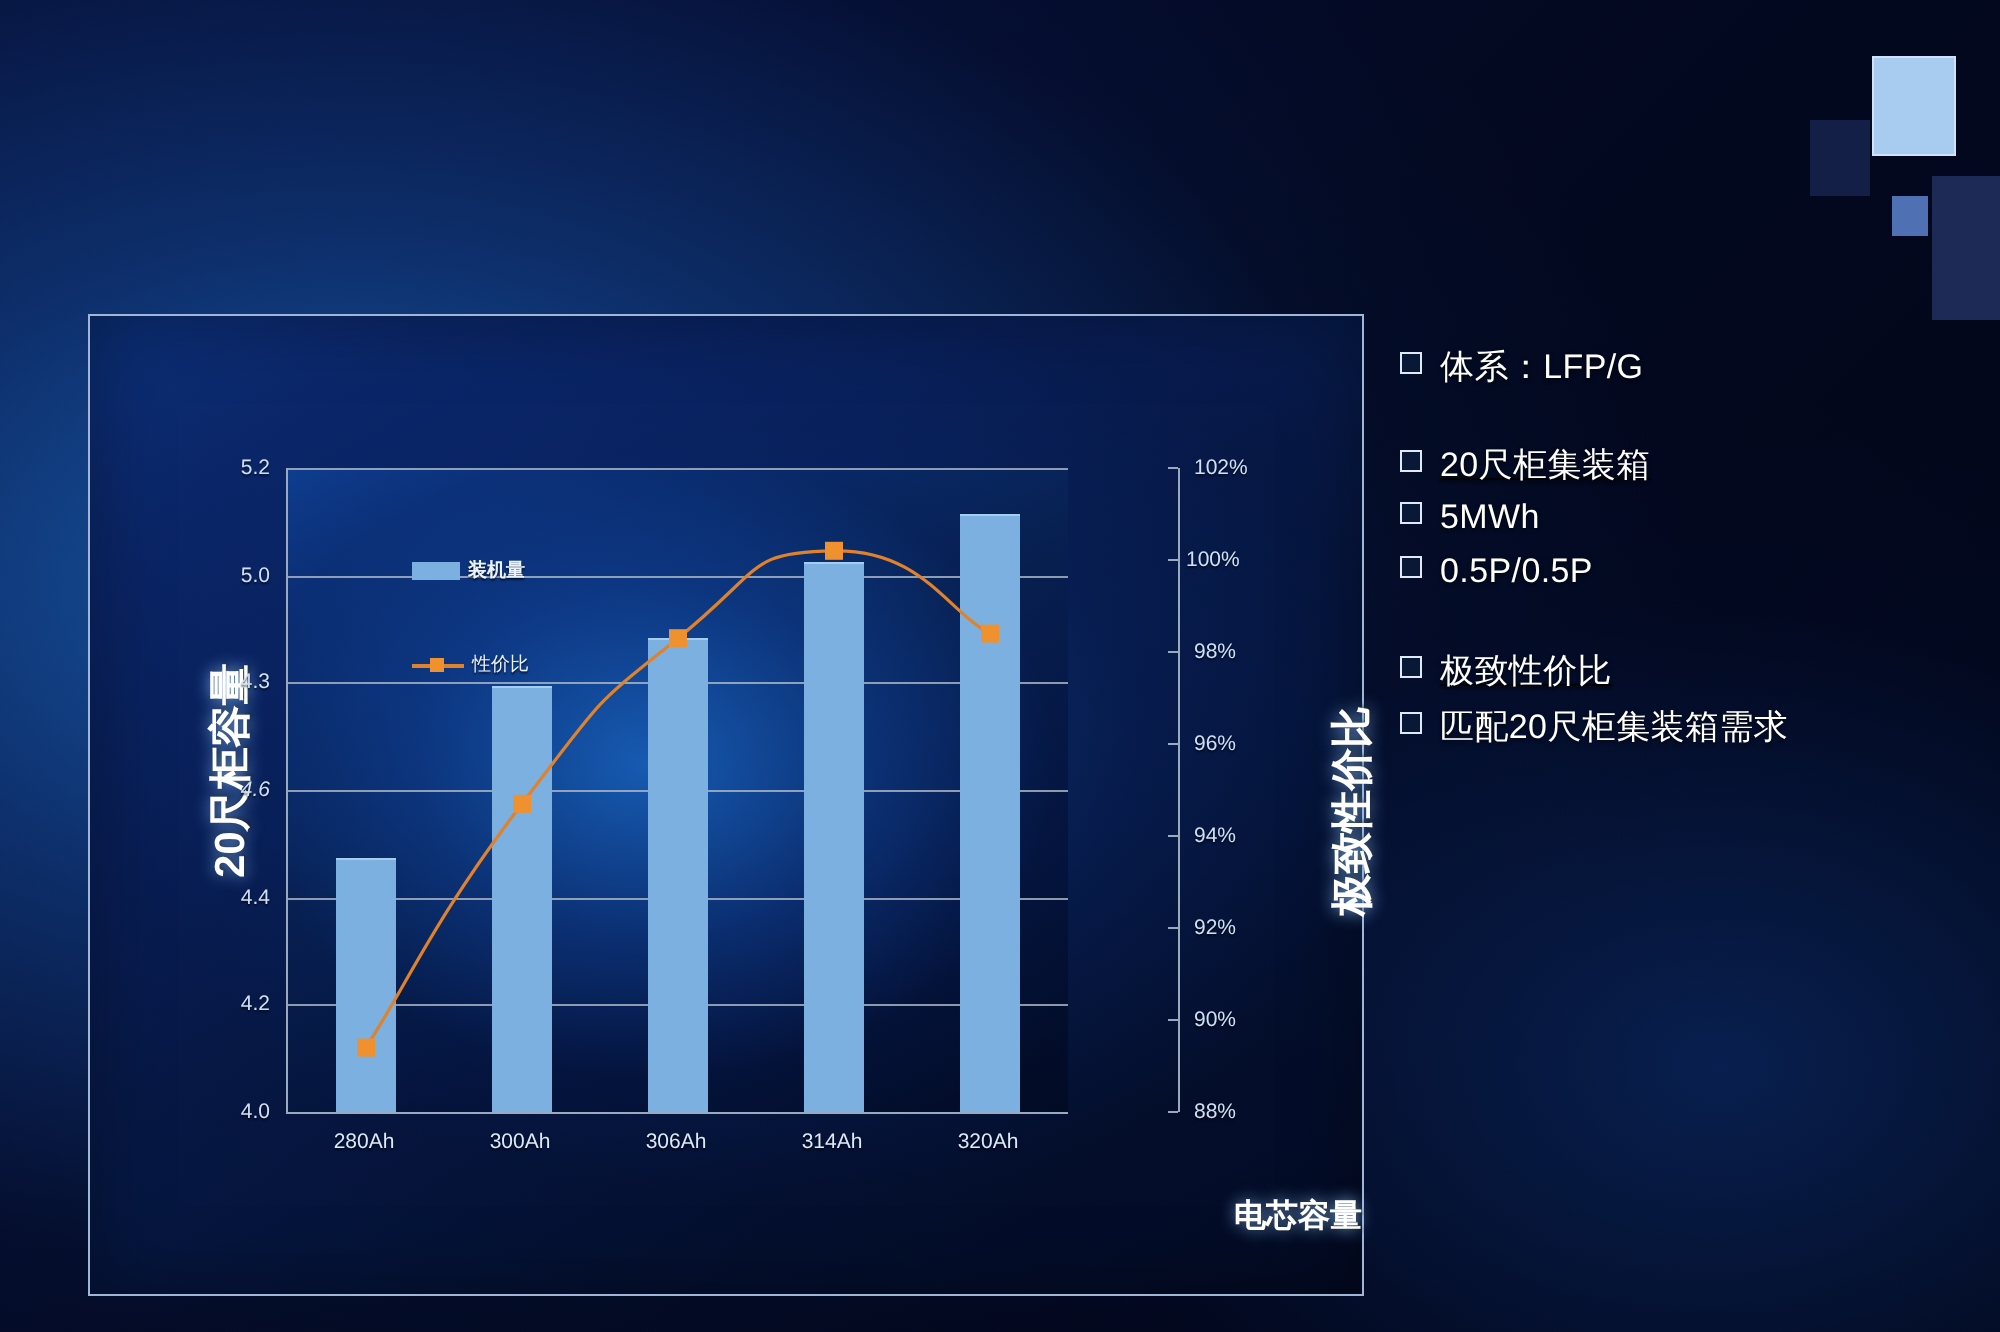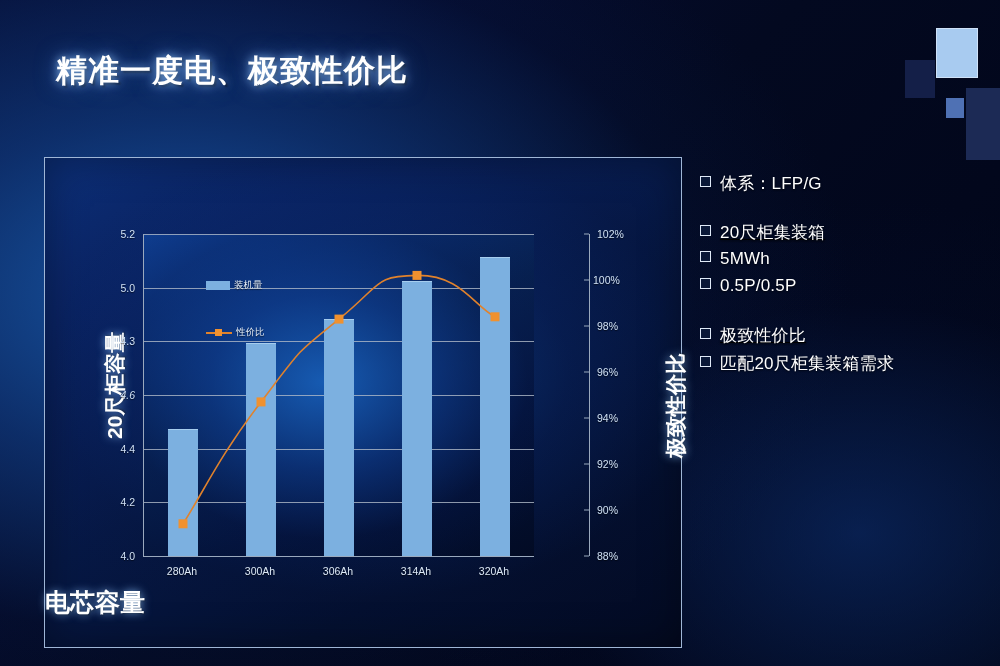--- a/index.html
+++ b/index.html
@@ -136,38 +136,38 @@
     color: #ffffff;
     white-space: nowrap;
     text-shadow: 0 0 8px rgba(140,195,255,0.8), 1px 1px 2px rgba(0,0,0,0.6);
   }
   #y-left-title  { left: 56px;  top: 281px; transform: rotate(-90deg); transform-origin: left top; }
   #y-right-title { left: 617px; top: 300px; transform: rotate(-90deg); transform-origin: left top; }
   #x-title {
     position: absolute;
     left: 0; right: 0;
     bottom: 28px;
-    text-align: left;
-    font-size: 25px;
+    text-align: right;
+    font-size: 16px;
     font-weight: bold;
     color: #ffffff;
     text-shadow: 0 0 8px rgba(140,195,255,0.8), 1px 1px 2px rgba(0,0,0,0.6);
   }
 
   
   .legend-row {
     position: absolute;
     display: flex;
     align-items: center;
     font-size: 9.5px;
     color: #eaf2fc;
     white-space: nowrap;
     text-shadow: 0 1px 1px rgba(0,0,0,0.7);
   }
-  #legend-bar  { left: 62px; top: 45px; }
+  #legend-bar  { left: 62px; top: 45px; font-weight: bold; }
   #legend-line { left: 62px; top: 92px; }
   .swatch-bar {
     width: 24px; height: 9px;
     background: #7cb0e0;
     margin-right: 4px;
   }
   .swatch-line {
     position: relative;
     width: 26px; height: 9px;
     margin-right: 4px;
@@ -221,21 +221,20 @@
 </head>
 <body>
 
 <div id="slide">
 
   <div class="deco deco-1"></div>
   <div class="deco deco-2"></div>
   <div class="deco deco-3"></div>
   <div class="deco deco-4"></div>
 
-  <div id="title">精准一度电、极致性价比</div>
 
   <div id="chart-panel">
 
     <div id="y-left-title" class="axis-title-v">20尺柜容量</div>
     <div id="y-right-title" class="axis-title-v">极致性价比</div>
     <div id="x-title">电芯容量</div>
 
     <div id="ytick-left-holder">
         <div class="ytick-left" style="right: 546px; top: 398px;">4.0</div>
         <div class="ytick-left" style="right: 546px; top: 344.333px;">4.2</div>

